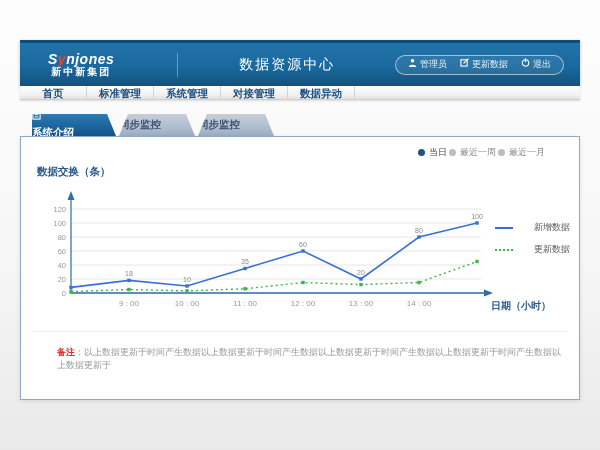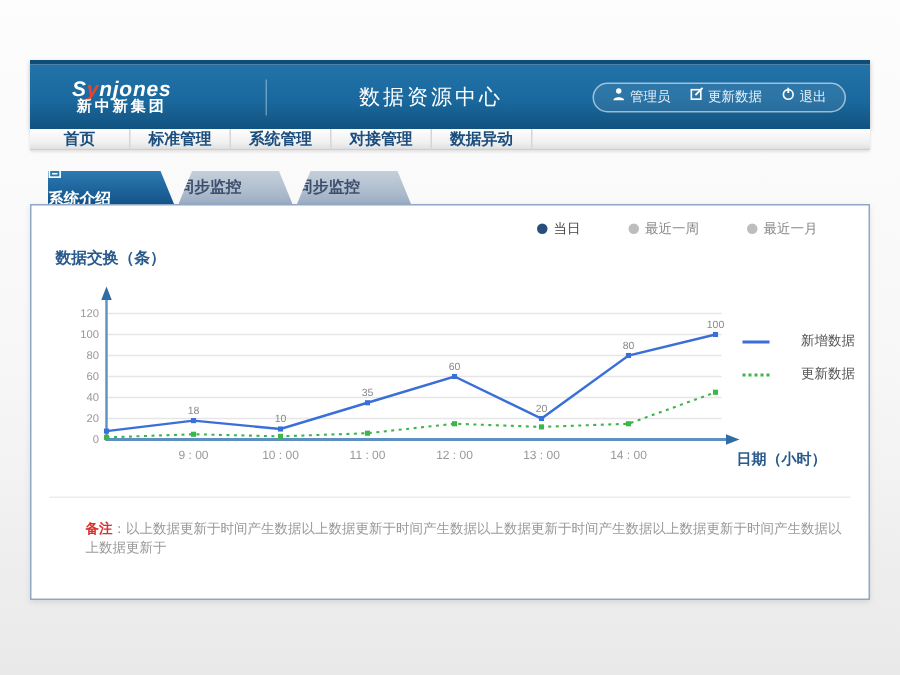--- a/index.html
+++ b/index.html
@@ -57,21 +57,21 @@
     width:76px; margin-left:3px; color:#3f4f6b;
     background:linear-gradient(180deg,#c6cfdb 0%,#aebdce 60%,#9cadc2 100%);
     clip-path:polygon(9px 0,calc(100% - 9px) 0,100% 100%,0 100%);
   }
 
   
   .panel {
     position:relative; background:#fff; border:1px solid #8fa8c6; height:264px;
     box-shadow:0 1px 4px rgba(0,0,0,.10);
   }
-  .radio-row { position:absolute; top:9px; right:34px; display:flex; gap:32px; }
+  .radio-row { position:absolute; top:9px; right:34px; display:flex; gap:2px; }
   .radio-item { display:flex; align-items:center; gap:4px; font-size:9px; color:#888; cursor:pointer; }
   .radio-item .dot { width:7px; height:7px; border-radius:50%; background:#bdbdbd; }
   .radio-item.selected { color:#444; }
   .radio-item.selected .dot { background:#274f7e; }
 
   .chart-title { position:absolute; left:16px; top:28px; font-size:10.5px; font-weight:bold; color:#2a5a8c; }
   .chart-svg { position:absolute; left:12px; top:48px; }
   .xaxis-label { position:absolute; left:470px; top:162px; font-size:10px; font-weight:bold; color:#2a5a8c; }
 
   .legend { position:absolute; left:474px; top:84px; }

